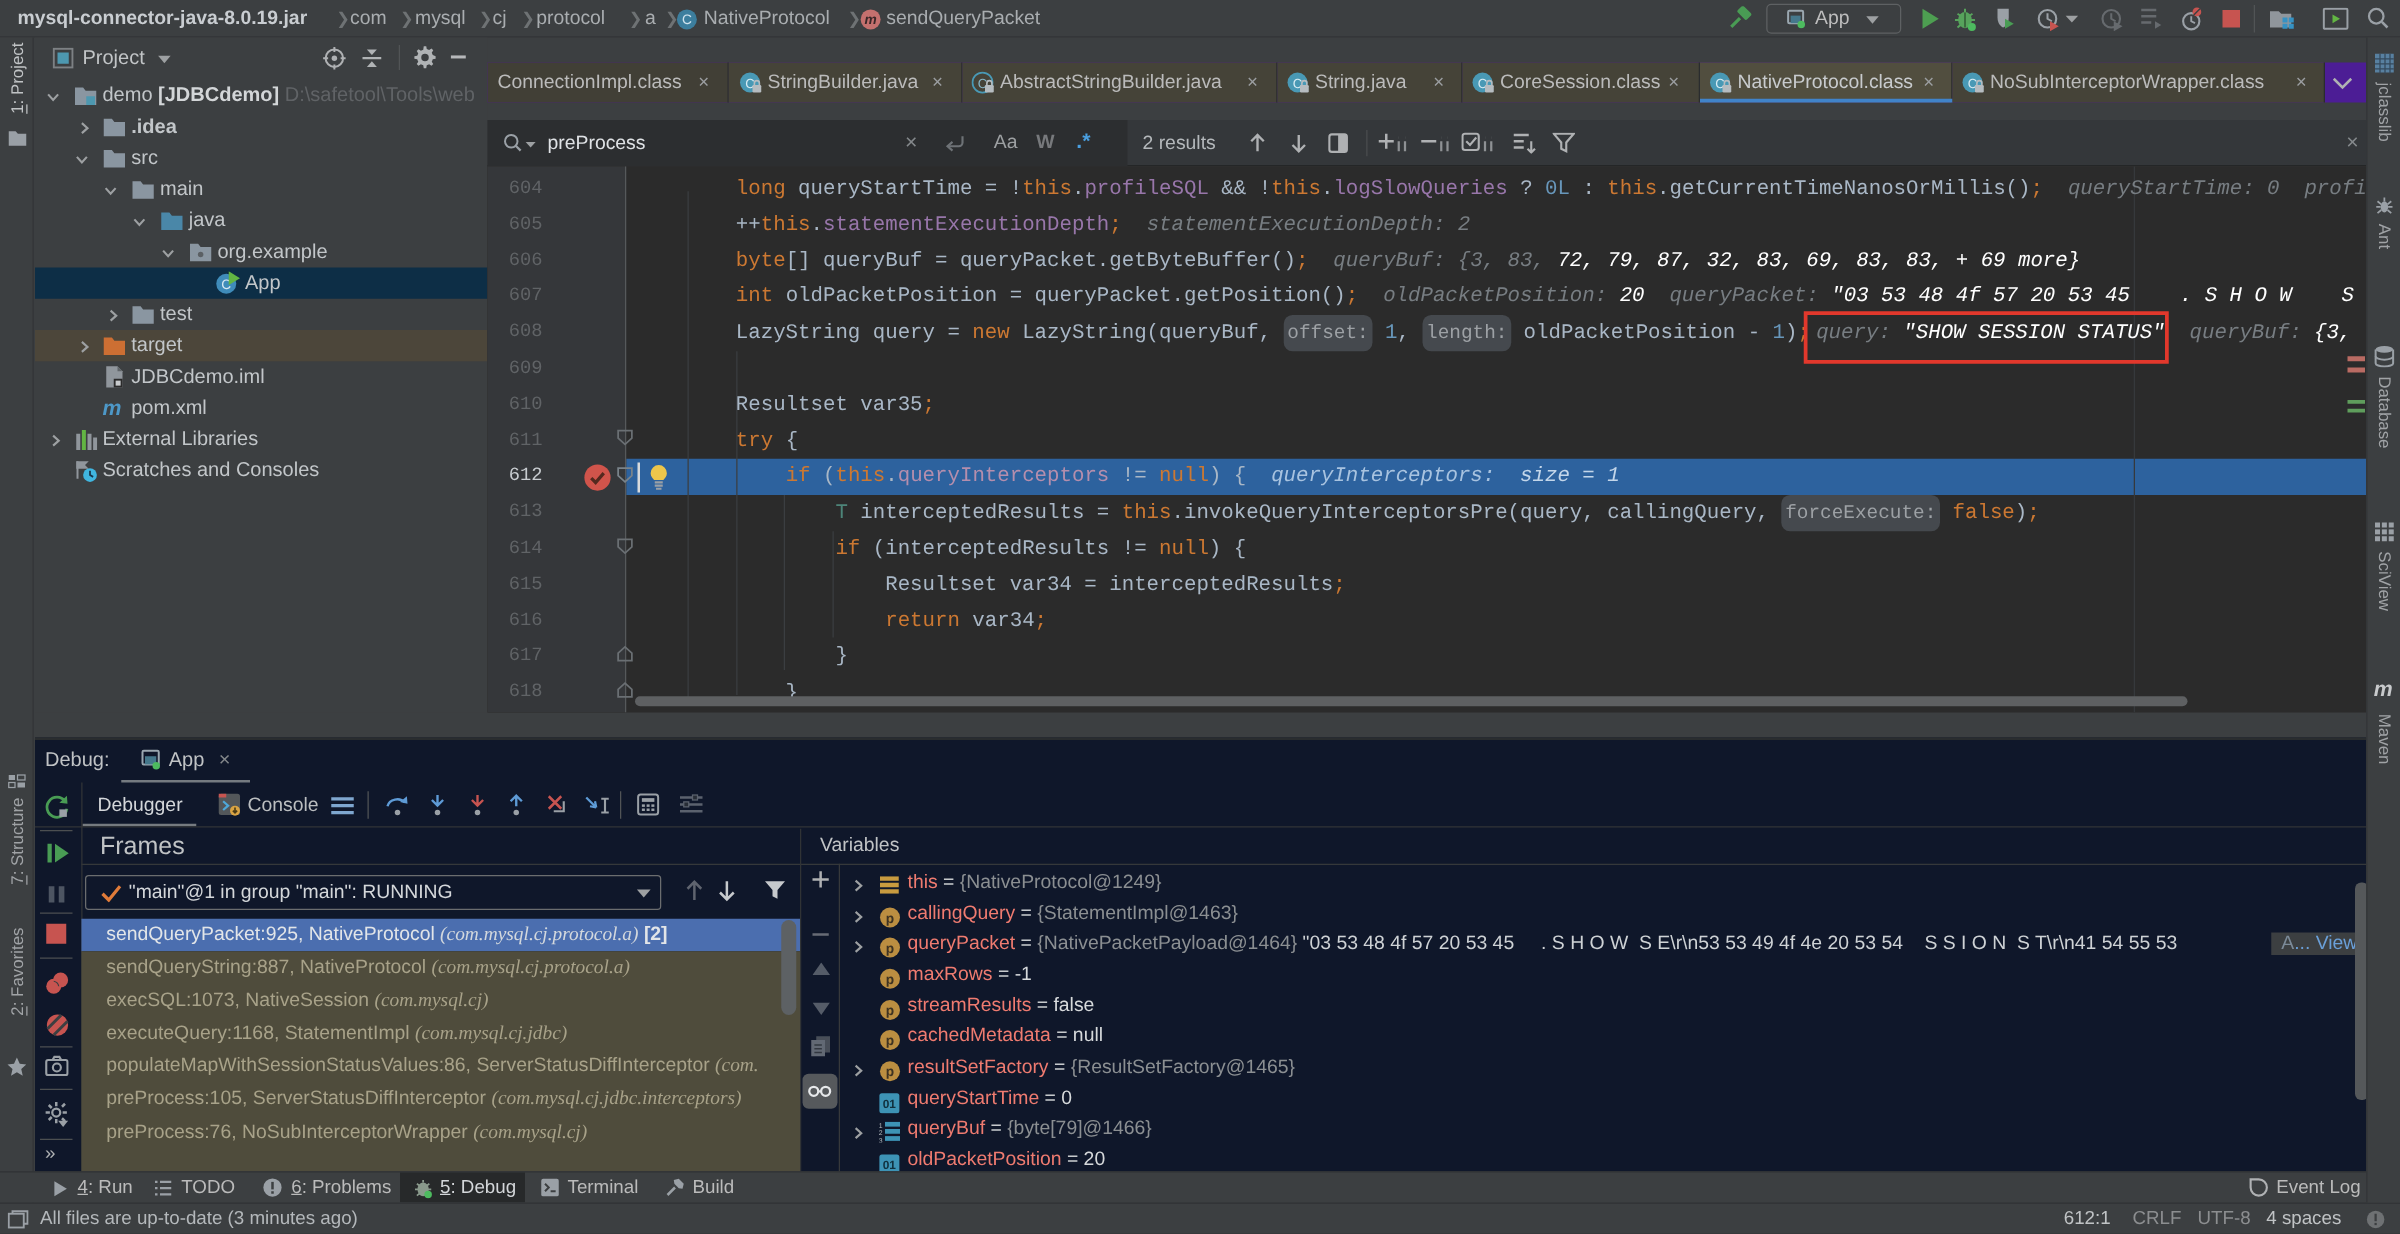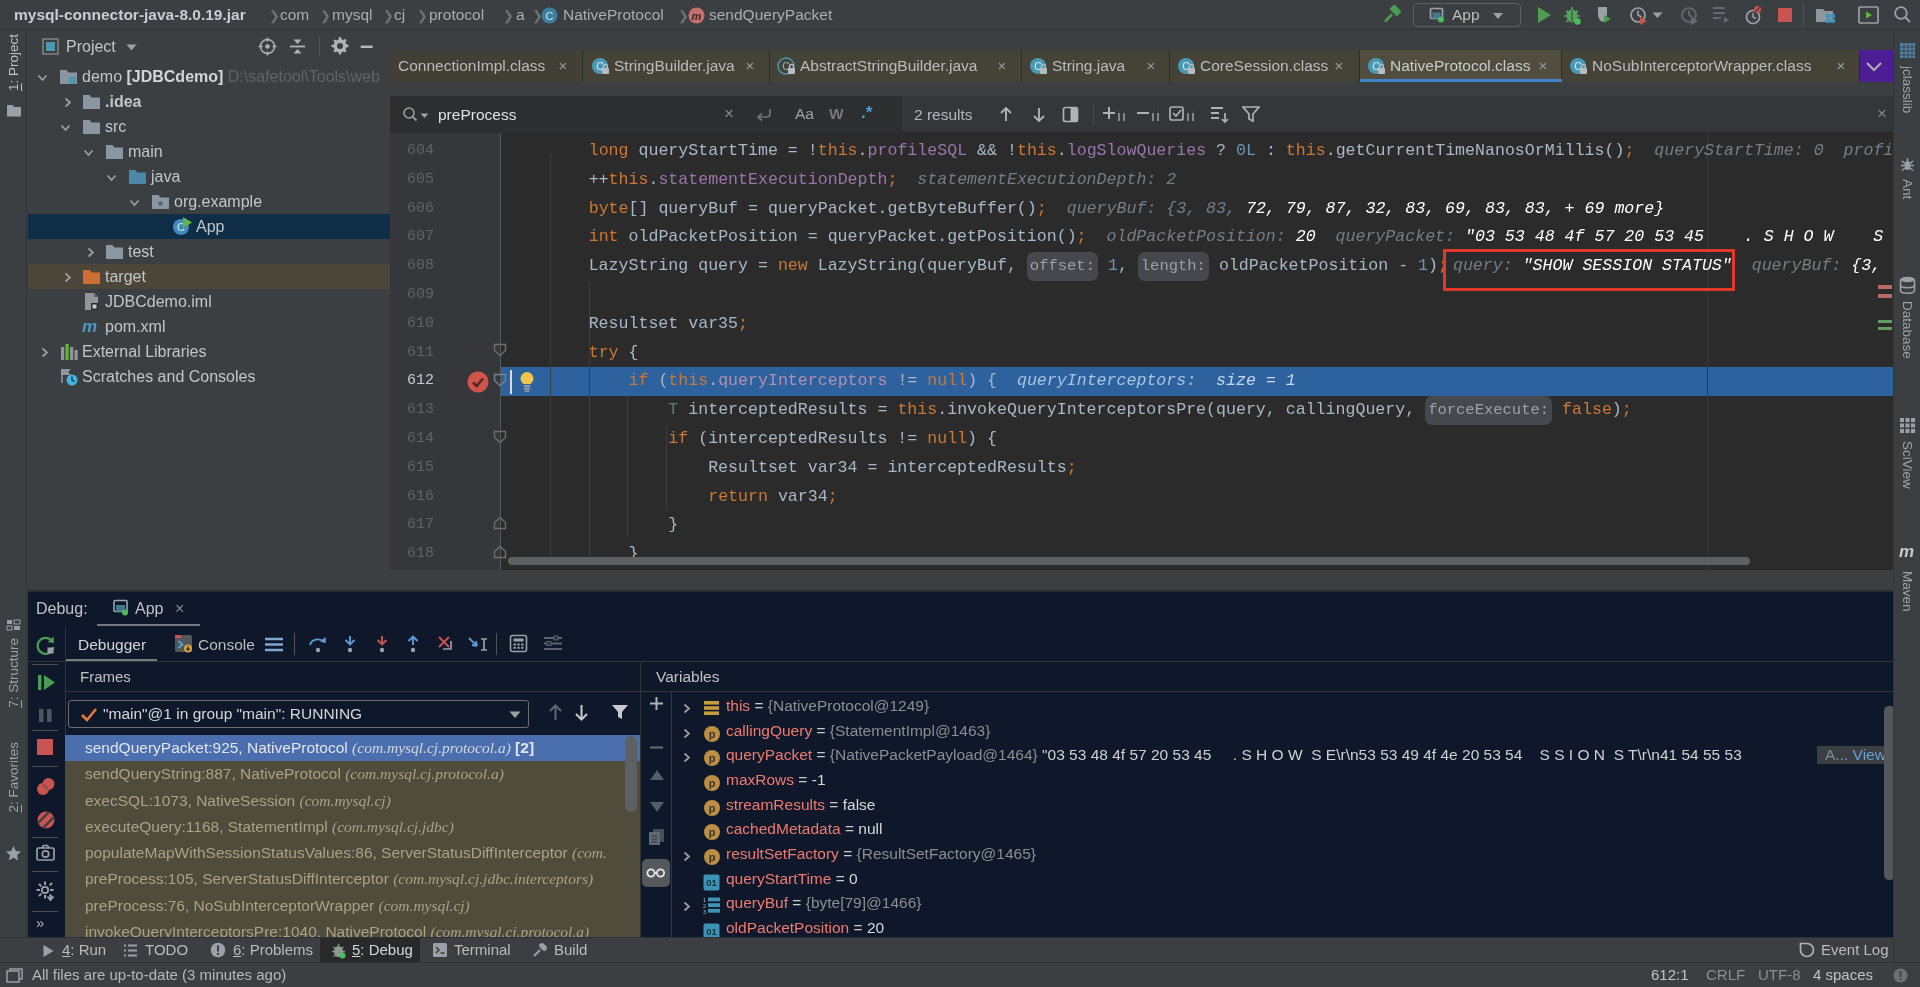--- a/index.html
+++ b/index.html
@@ -581,21 +581,21 @@
         </g>
       </svg>
   <svg class="abs" style="left:515px;top:45px" width="20" height="17" viewBox="0 0 20 17" opacity="0.55">
         <path d="M1 3 h18 M1 8.5 h18 M1 14 h18" stroke="#9aa0a6" stroke-width="2"></path>
         <rect x="11" y="1" width="4" height="4" fill="#3c3f41" stroke="#9aa0a6"></rect>
         <rect x="4" y="6.5" width="4" height="4" fill="#3c3f41" stroke="#9aa0a6"></rect>
       </svg>
   <div class="abs" style="left:0;top:71px;width:1865px;height:1px;background:#323537;"></div>
   <div class="abs" style="left:37px;top:101px;width:1828px;height:1px;background:#35383a;"></div>
 
-  <span class="abs" style="left:52px;top:73px;line-height:28px;color:#c0c3c5;font-size:15px;">Frames</span>
+  <span class="abs" style="left:52px;top:73px;line-height:28px;color:#c0c3c5;font-size:20px;">Frames</span>
   <span class="abs" style="left:628px;top:73px;line-height:28px;color:#c0c3c5;font-size:15.5px;">Variables</span>
 
   <div class="abs" style="left:37px;top:36px;width:1px;height:326px;background:#323537;"></div>
   <svg class="abs" style="left:7px;top:45px" width="21" height="21" viewBox="0 0 21 21">
         <path d="M17 6 A8 8 0 1 0 18.5 12" fill="none" stroke="#499c54" stroke-width="2.2"></path>
         <path d="M18.5 1.5 l0.5 6.5 l-6.5 -0.8 z" fill="#499c54"></path>
         <rect x="12.5" y="12.5" width="6" height="6" fill="#9aa0a6"></rect>
       </svg>
   <div class="abs" style="left:4px;top:74px;width:26px;height:1px;background:#4c4f51;"></div>
   <svg class="abs" style="left:8px;top:82px" width="20" height="21" viewBox="0 0 20 21">
@@ -656,21 +656,20 @@
 
     <div class="abs" style="left:0;top:44px;width:575px;height:26.3px;background:#4b6eaf;color:#e2e5e8;font-size:15.5px;line-height:26.3px;white-space:nowrap;"><span style="margin-left:20px">sendQueryPacket:925, NativeProtocol <span class="it" style="color:#d3d8dd">(com.mysql.cj.protocol.a)</span> <b>[2]</b></span></div>
     <div class="abs" style="left:0;top:70.3px;width:575px;height:191px;background:#4f4c3c;"></div>
     <div class="abs" style="left:20px;top:70.3px;width:555px;color:#a8a289;font-size:15.5px;line-height:26.3px;white-space:nowrap;">
       <div>sendQueryString:887, NativeProtocol <span class="it">(com.mysql.cj.protocol.a)</span></div>
       <div>execSQL:1073, NativeSession <span class="it">(com.mysql.cj)</span></div>
       <div>executeQuery:1168, StatementImpl <span class="it">(com.mysql.cj.jdbc)</span></div>
       <div>populateMapWithSessionStatusValues:86, ServerStatusDiffInterceptor <span class="it">(com.</span></div>
       <div>preProcess:105, ServerStatusDiffInterceptor <span class="it">(com.mysql.cj.jdbc.interceptors)</span></div>
       <div>preProcess:76, NoSubInterceptorWrapper <span class="it">(com.mysql.cj)</span></div>
-      <div>invokeQueryInterceptorsPre:1040, NativeProtocol <span class="it">(com.mysql.cj.protocol.a)</span></div>
     </div>
     <div class="abs" style="left:560px;top:45px;width:12px;height:76px;background:#5d6164;border-radius:6px;"></div>
     <div class="abs" style="left:4px;top:252px;width:394px;height:8px;background:#55585a;border-radius:4px;"></div>
   </div>
 
   <div class="abs" style="left:612px;top:73px;width:1px;height:289px;background:#303335;"></div>
 
   <svg class="abs" style="left:621px;top:106px" width="15" height="15" viewBox="0 0 15 15">
         <path d="M7.5 1 V14 M1 7.5 H14" stroke="#afb1b3" stroke-width="2"></path>
       </svg>

